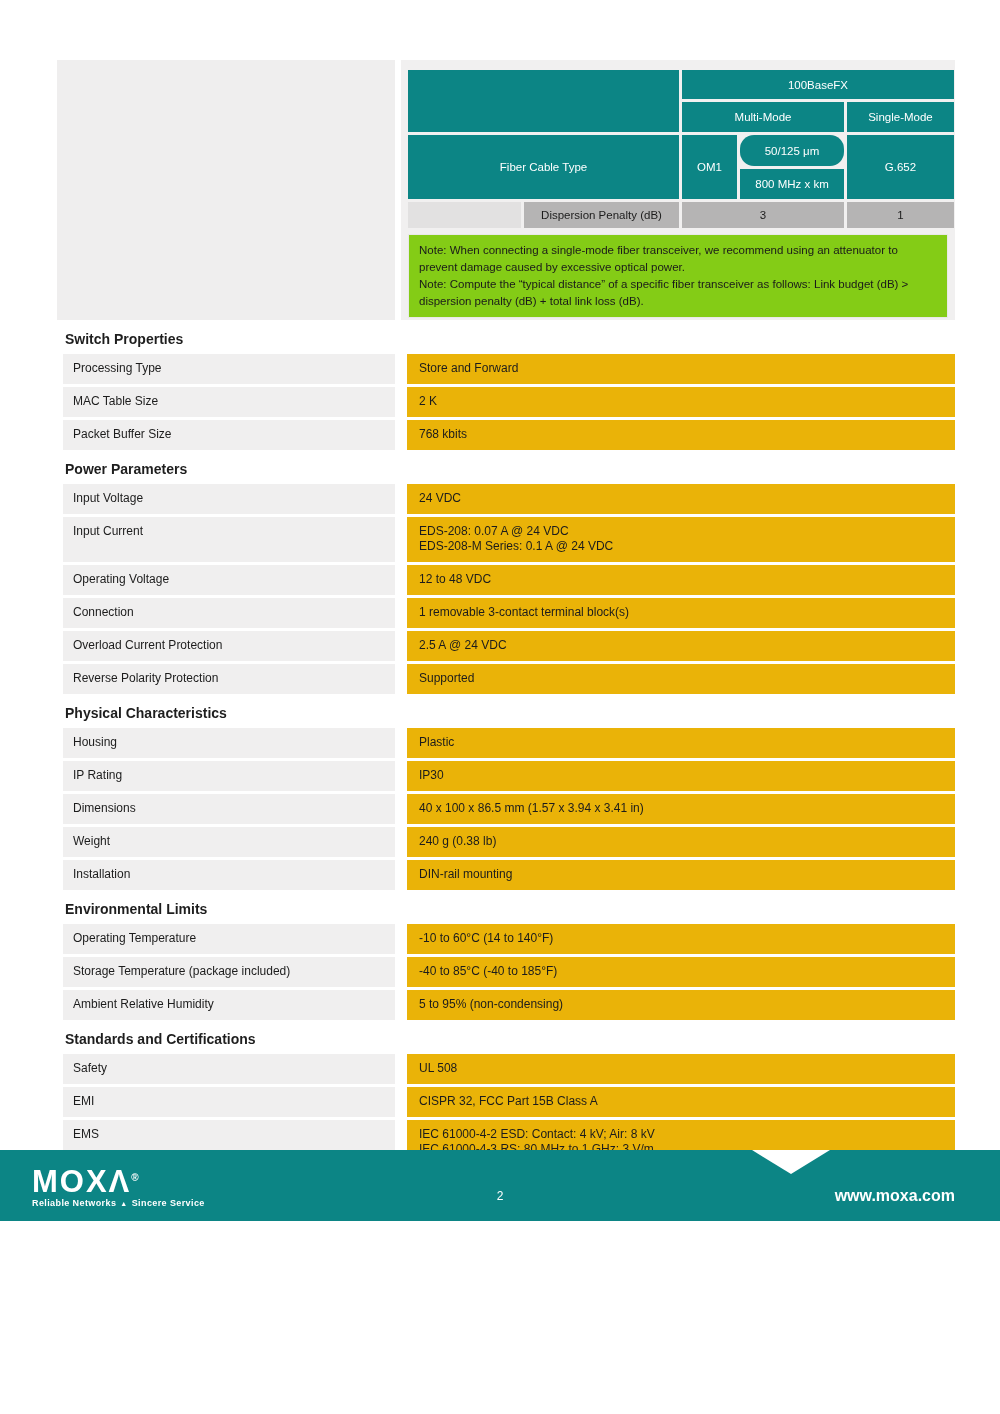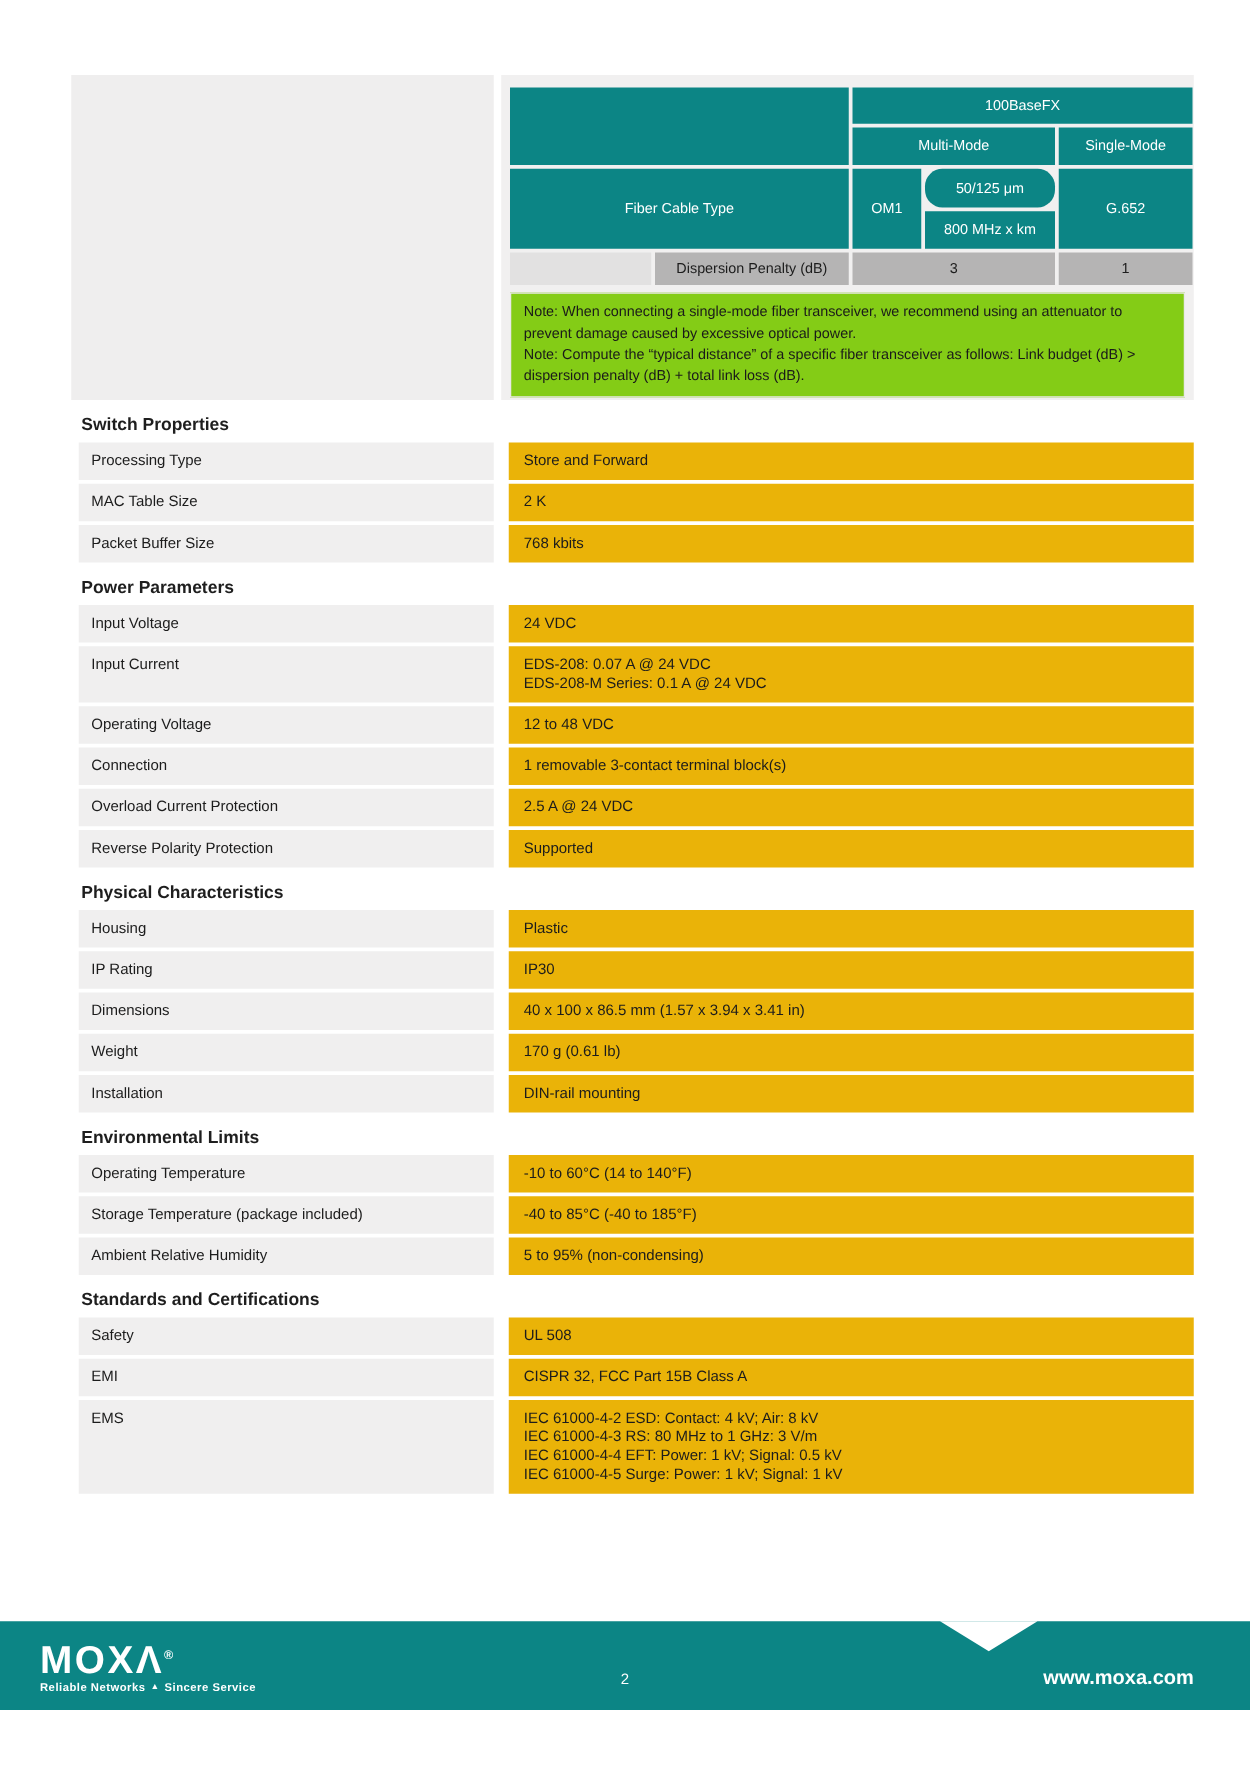--- a/index.html
+++ b/index.html
@@ -1,20 +1,20 @@
 <!DOCTYPE html>
 <html><head>
 <meta charset="utf-8">
 <style>
   * { margin: 0; padding: 0; box-sizing: border-box; }
   html, body { background: #ffffff; }
   .page {
     position: relative;
     width: 1000px;
-    height: 1368px;
+    height: 1221px;
     background: #ffffff;
     font-family: "Liberation Sans", sans-serif;
     color: #1c1c1c;
     overflow: hidden;
   }
 
   
   .top-block {
     display: flex;
     gap: 6px;
@@ -239,21 +239,21 @@
     <div class="spec-row">
       <div class="spec-label">IP Rating</div>
       <div class="spec-value">IP30</div>
     </div>
     <div class="spec-row">
       <div class="spec-label">Dimensions</div>
       <div class="spec-value">40 x 100 x 86.5 mm (1.57 x 3.94 x 3.41 in)</div>
     </div>
     <div class="spec-row">
       <div class="spec-label">Weight</div>
-      <div class="spec-value">170 g (0.61 lb)</div>
+      <div class="spec-value">240 g (0.38 lb)</div>
     </div>
     <div class="spec-row">
       <div class="spec-label">Installation</div>
       <div class="spec-value">DIN-rail mounting</div>
     </div>
 
     <h2 class="section-title">Environmental Limits</h2>
     <div class="spec-row">
       <div class="spec-label">Operating Temperature</div>
       <div class="spec-value">-10 to 60°C (14 to 140°F)</div>

